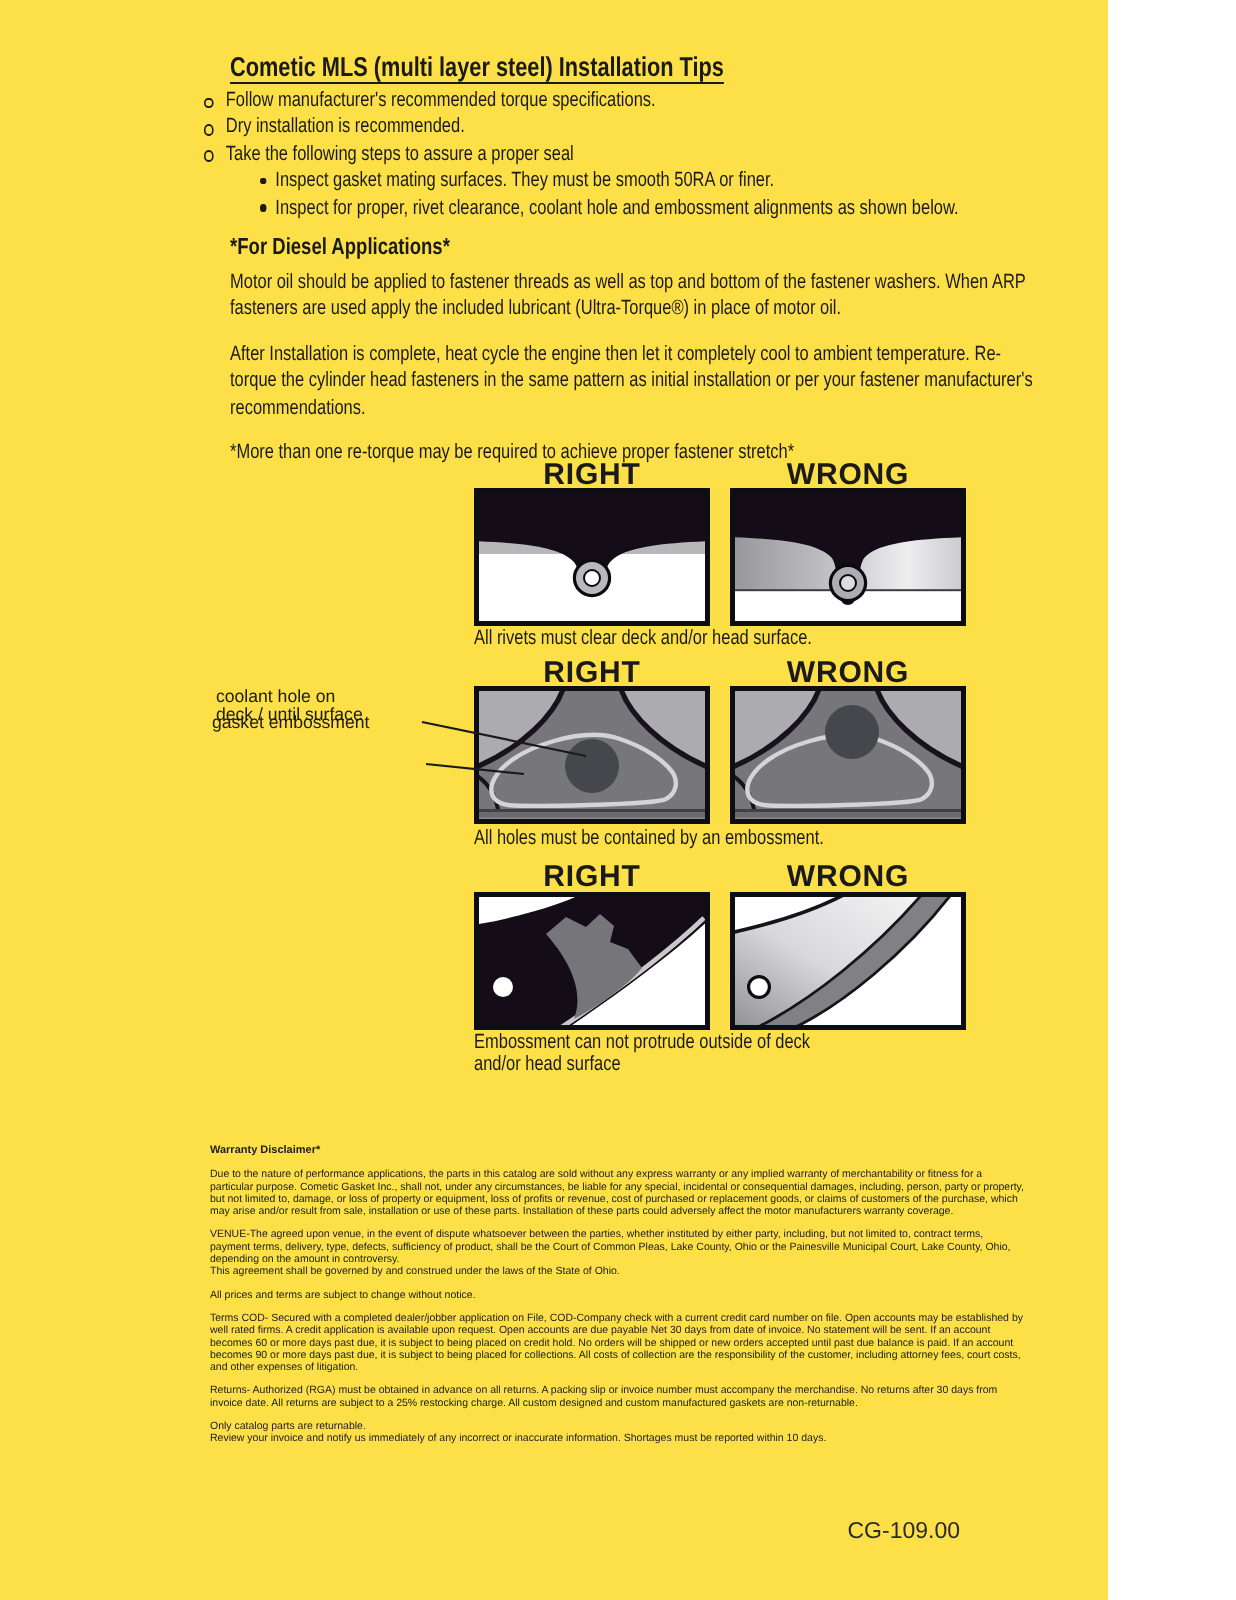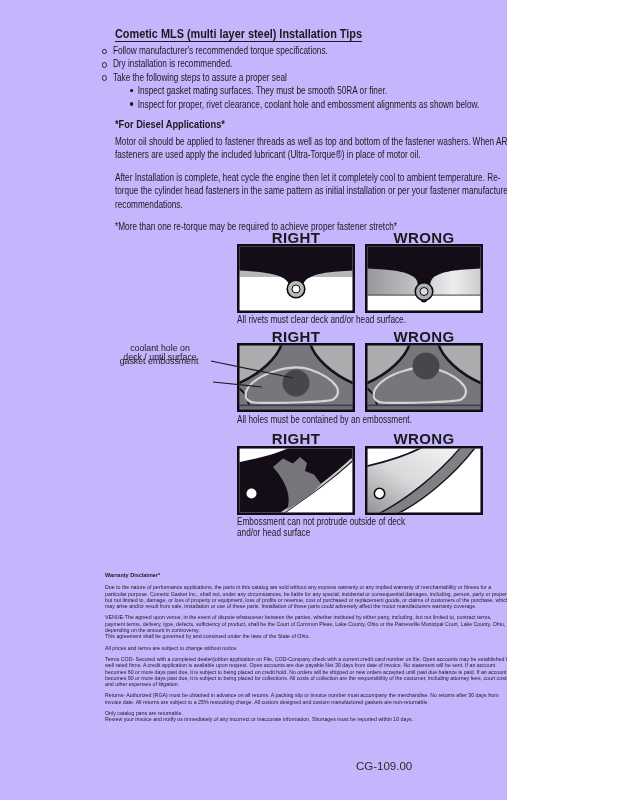--- a/index.html
+++ b/index.html
@@ -1,16 +1,16 @@
 <!DOCTYPE html>
 <html><head>
 <meta charset="utf-8">
 <style>
   html,body{margin:0;padding:0;background:#ffffff;}
-  .page{position:relative;width:507px;height:800px;background:#c4b5fd;overflow:hidden;
+  .page{position:relative;width:554px;height:800px;background:#fde047;overflow:hidden;
         font-family:"Liberation Sans",sans-serif;color:#1a1a1a;}
   .condense{transform:scaleX(0.8);transform-origin:0 0;}
 
   
   .doc-title{position:absolute;left:115px;top:26px;font-size:13.6px;font-weight:700;
              white-space:nowrap;text-decoration:underline;text-decoration-thickness:1.4px;
              text-underline-offset:2.5px;}
 
   
   .bullets{position:absolute;left:102px;top:44px;width:620px;font-size:10.3px;line-height:13.4px;}
@@ -31,33 +31,33 @@
             letter-spacing:0.4px;}
   .dg-box{position:absolute;width:118px;height:69px;}
   .dg-caption{position:absolute;left:237px;font-size:10.3px;line-height:11px;white-space:nowrap;
               transform:scaleX(0.8);transform-origin:0 0;}
   .dg-caption.wrap{white-space:normal;width:235px;}
   .r1{top:229px;} .r2{top:328px;} .r3{top:430px;}
   .b1{top:244px;} .b2{top:343px;} .b3{top:446px;}
   .colL{left:237px;} .colR{left:365px;}
   .c1{top:314px;} .c2{top:414px;} .c3{top:516px;}
 
-  .callout{position:absolute;font-size:8.8px;line-height:9.4px;text-align:center;}
+  .callout{position:absolute;font-size:8.8px;line-height:9.4px;text-align:left;}
   .callout.k1{left:108px;top:344px;width:104px;}
   .callout.k2{left:106px;top:357px;width:106px;}
   .leader{position:absolute;left:205px;top:356px;z-index:3;}
 
   
   .legal{position:absolute;left:105px;top:572px;width:816px;transform:scale(0.5);
          transform-origin:0 0;font-size:10.5px;line-height:12.3px;color:#202020;}
   .legal h3{margin:0 0 12px 0;font-size:11px;font-weight:700;}
   .legal p{margin:0 0 11px 0;}
   .legal p.tight{margin-top:-11px;}
 
-  .footer-code{position:absolute;left:356px;top:760px;width:90px;text-align:left;
+  .footer-code{position:absolute;left:390px;top:760px;width:90px;text-align:right;
                font-size:11.5px;color:#2b2b2b;}
 </style>
 </head>
 <body>
 
 <div class="page">
 
   <div class="doc-title condense">Cometic MLS (multi layer steel) Installation Tips</div>
 
   <div class="bullets condense">

